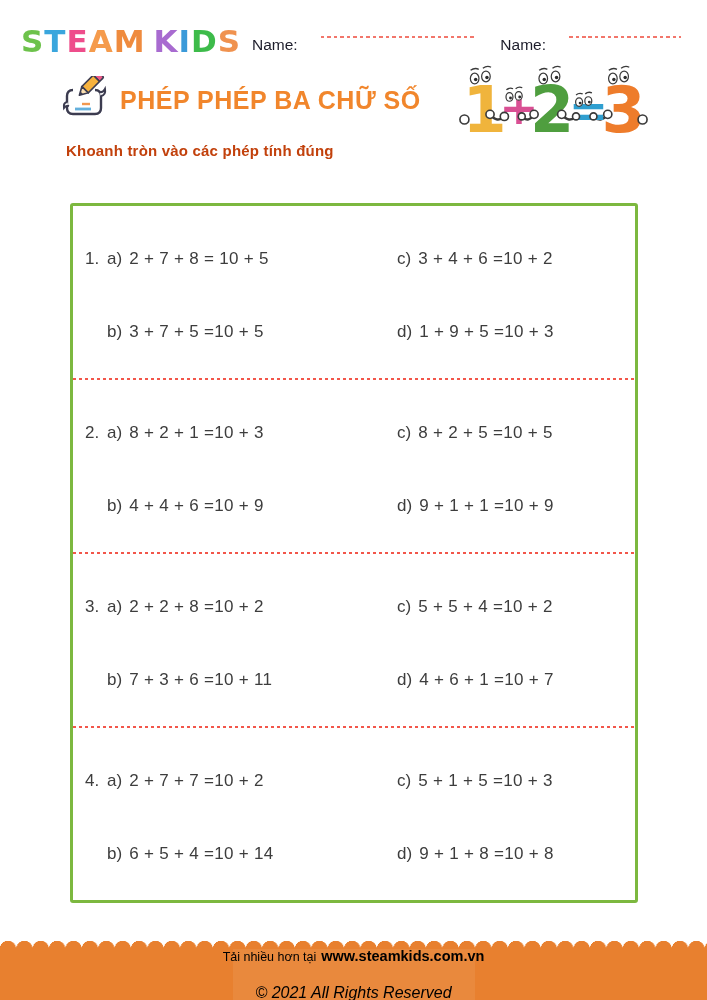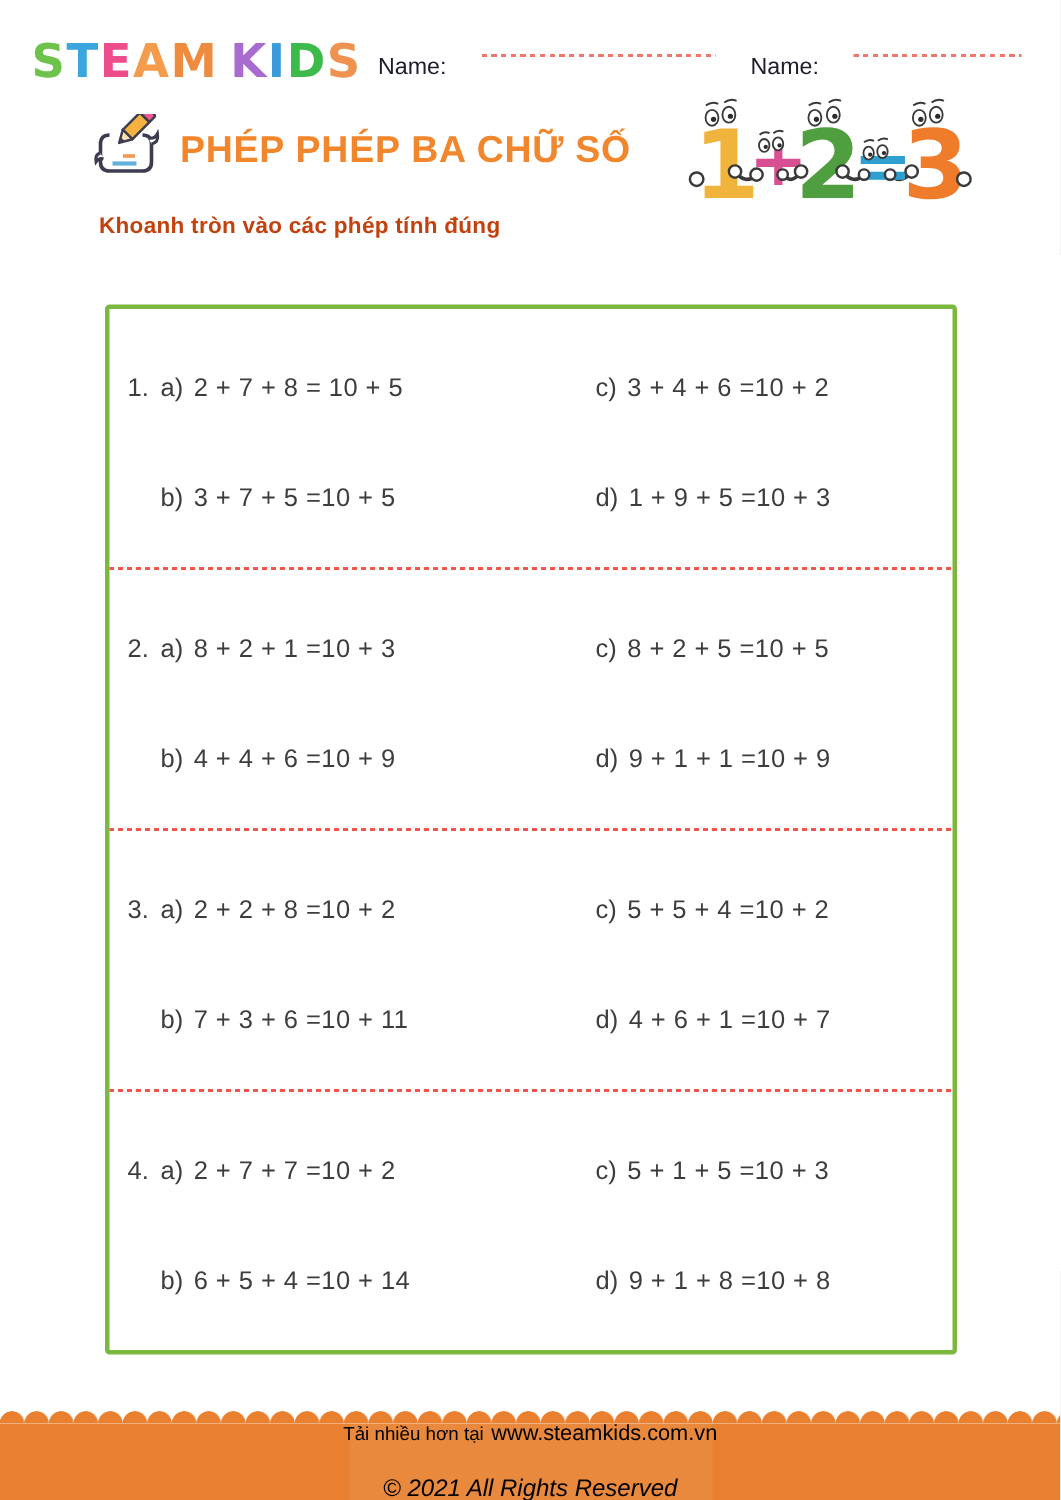--- a/index.html
+++ b/index.html
@@ -39,21 +39,21 @@
   .cell{display:flex;align-items:baseline;white-space:nowrap;}
   .qnum{display:inline-block;width:22px;font-size:17px;color:#3d3d3d;}
   .qlabel{font-size:17px;color:#3d3d3d;margin-right:7px;}
   .expr{font-size:17px;color:#3d3d3d;letter-spacing:0.3px;}
   
   .footer{position:absolute;left:0;right:0;bottom:0;height:60px;}
   .scallops{height:9px;background-image:radial-gradient(circle at 8px 9px,#e8802f 8px,transparent 8.4px);background-size:16.4px 9px;background-repeat:repeat-x;}
   .footer-body{position:relative;height:51px;background:#e8802f;display:flex;flex-direction:column;align-items:center;justify-content:center;color:#000000;}
   .footer-band{position:absolute;left:50%;top:0;width:242px;height:100%;transform:translateX(-50%);background:rgba(255,255,255,0.07);}
   .footer-line1{position:relative;display:flex;align-items:baseline;gap:5px;font-size:12.5px;}
-  .footer-url{font-weight:normal;font-size:14.5px;}
+  .footer-url{font-weight:bold;font-size:14.5px;}
   .footer-line2{position:relative;font-style:italic;font-size:16px;margin-top:20px;}
 </style>
 </head>
 <body>
 
 <div class="page">
 
   <div class="logo">
     <div class="logo-word"><span style="color: rgb(109, 194, 75);">S</span><span style="color: rgb(58, 166, 221);">T</span><span style="color: rgb(238, 77, 139);">E</span><span style="color: rgb(245, 155, 76);">A</span><span style="color: rgb(239, 139, 62);">M</span><span class="sp"></span><span style="color: rgb(168, 107, 208);">K</span><span style="color: rgb(59, 154, 217);">I</span><span style="color: rgb(61, 187, 74);">D</span><span style="color: rgb(240, 146, 79);">S</span></div>
   </div>

